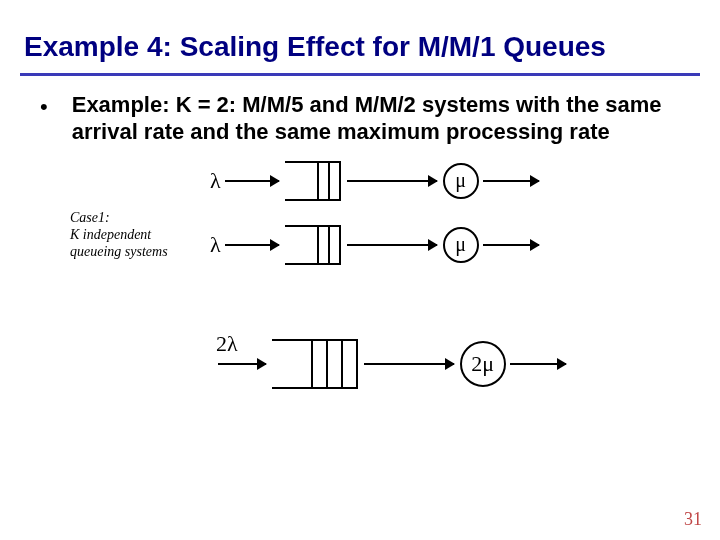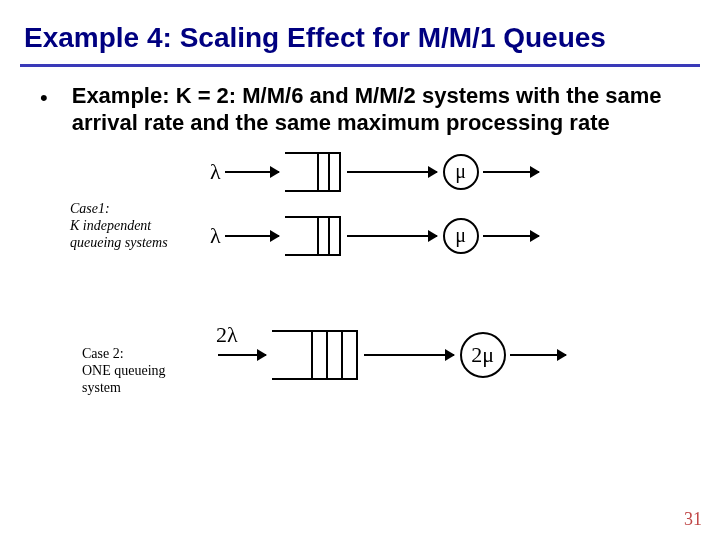--- a/index.html
+++ b/index.html
@@ -8,21 +8,21 @@
     height: 540px;
     background: #fff;
     font-family: Arial, Helvetica, sans-serif;
     position: relative;
     overflow: hidden;
   }
   .title {
     font-size: 28px;
     font-weight: 900;
     color: #000080;
-    padding: 22px 24px 4px 24px;
+    padding: 31px 24px 4px 24px;
     line-height: 1.15;
     font-family: "Arial Black", Arial, sans-serif;
   }
   .title-underline {
     height: 3px;
     background: #3a3ab8;
     margin: 6px 20px 0 20px;
   }
   .bullet-row {
     display: flex;
@@ -112,21 +112,21 @@
   }
 </style>
 </head>
 <body>
 
 <div class="title">Example 4: Scaling Effect for M/M/1 Queues</div>
 <div class="title-underline"></div>
 
 <div class="bullet-row">
   <div class="bullet-dot">•</div>
-  <div class="bullet-text">Example: K = 2: M/M/6 and M/M/2 systems with the same arrival rate and the same maximum processing rate</div>
+  <div class="bullet-text">Example: K = 2: M/M/5 and M/M/2 systems with the same arrival rate and the same maximum processing rate</div>
 </div>
 
 <div class="diagram-area">
 
   <div class="caption" style="left:70px; top:55px; white-space:pre-line;font-style:italic;">Case1:
 K independent
 queueing systems</div>
 
   <div class="queue-row" style="top:6px;">
     <span class="sym">λ</span>
@@ -149,23 +149,20 @@
       <div class="slot"></div>
         <div class="slot"></div>
     </div>
     <div class="arrow-seg head" style="width:90px; margin:0 6px;"></div>
     <div class="server small">
         <span>μ</span>
       </div>
     <div class="arrow-seg head" style="width:56px; margin-left:4px;"></div>
   </div>
 
-  <div class="caption" style="left:82px; top:200px; white-space:pre-line;">Case 2:
-ONE queueing
-system</div>
 
   <div class="queue-row" style="top:184px;">
     <span class="sym" style="position:relative; top:-20px; left:6px;">2λ</span>
     <div class="arrow-seg head" style="width:48px; margin:0 6px 0 -14px;"></div>
     <div class="queue-box big">
       <div class="slot"></div>
         <div class="slot"></div>
         <div class="slot"></div>
     </div>
     <div class="arrow-seg head" style="width:90px; margin:0 6px;"></div>

